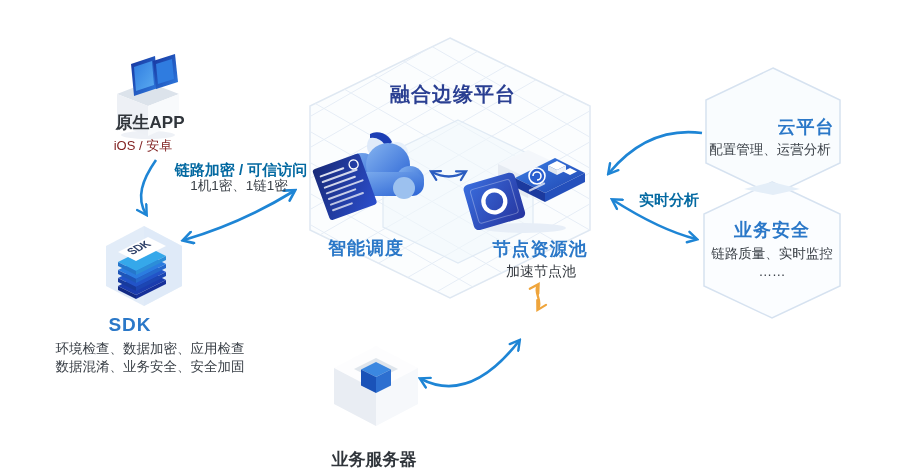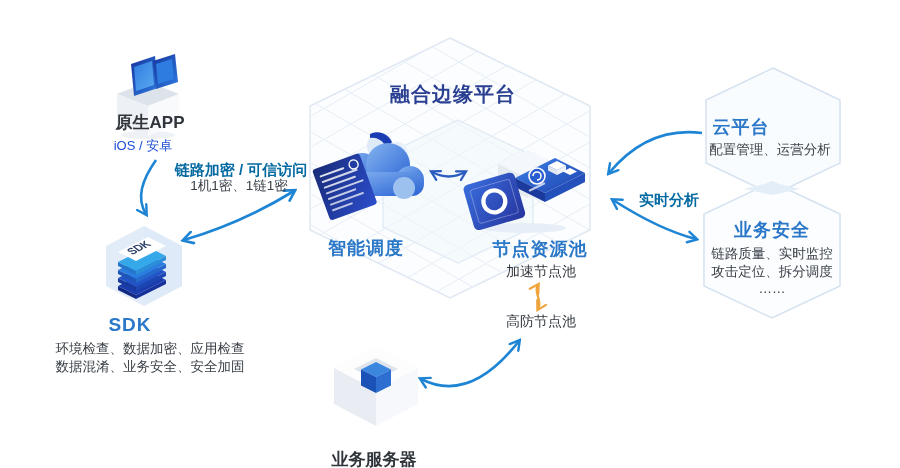--- a/index.html
+++ b/index.html
@@ -8,21 +8,21 @@
   .canvas{position:absolute;left:0;top:0;z-index:1;}
   .icon{position:absolute;z-index:2;}
   .lbl{position:absolute;z-index:3;text-align:center;white-space:nowrap;}
   .t-navy{color:#2a3f92;font-weight:bold;font-size:20px;letter-spacing:1px;}
   .t-blue{color:#2b78c8;font-weight:bold;font-size:18px;letter-spacing:1px;}
   .t-blue-lg{color:#2b78c8;font-weight:bold;font-size:19px;letter-spacing:1px;}
   .t-dark-b{color:#0369a1;font-weight:bold;font-size:15px;}
   .t-dark{color:#3b4148;font-size:13.5px;}
   .t-dark14{color:#33383e;font-size:14px;}
   .t-title{color:#30353b;font-weight:bold;font-size:17px;}
-  .t-sub{color:#1d4ed8;font-size:13px;}
+  .t-sub{color:#7f1d1d;font-size:13px;}
   .desc-block div{line-height:17.5px;}
   .watermark{position:absolute;left:28px;top:124px;z-index:5;
              font-family:"Liberation Serif","DejaVu Serif",serif;
              font-size:40px;letter-spacing:2px;white-space:nowrap;
              color:rgba(215,220,228,0.38);
              -webkit-text-stroke:1.2px rgba(110,116,128,0.55);
              pointer-events:none;}
 </style>
 </head>
 <body>
@@ -203,29 +203,27 @@
   <div class="lbl t-dark desc-block" style="left:38px;top:340px;width:224px;">
     <div>环境检查、数据加密、应用检查</div>
     <div>数据混淆、业务安全、安全加固</div>
   </div>
 
   <div class="lbl t-navy" style="left:353px;top:81px;width:200px;">融合边缘平台</div>
   <div class="lbl t-blue" style="left:306px;top:236px;width:120px;">智能调度</div>
   <div class="lbl t-blue" style="left:480px;top:237px;width:120px;">节点资源池</div>
 
   <div class="lbl t-dark14" style="left:481px;top:263px;width:120px;">加速节点池</div>
-  <div class="lbl t-dark14" style="left:481px;top:313px;width:120px;">高防节点池</div>
 
   <div class="lbl t-dark-b" style="left:609px;top:191px;width:120px;">实时分析</div>
 
-  <div class="lbl t-blue" style="left:676px;top:115px;width:130px;">云平台</div>
+  <div class="lbl t-blue" style="left:741px;top:115px;width:130px;">云平台</div>
   <div class="lbl t-dark" style="left:690px;top:141px;width:160px;">配置管理、运营分析</div>
 
   <div class="lbl t-blue" style="left:707px;top:218px;width:130px;">业务安全</div>
   <div class="lbl t-dark desc-block" style="left:692px;top:245px;width:160px;">
     <div>链路质量、实时监控</div>
-    <div>攻击定位、拆分调度</div>
     <div>……</div>
   </div>
 
   <div class="lbl t-title" style="left:314px;top:424px;width:120px;margin-top:24px;">业务服务器</div>
 
 </div>
 
 </body></html>

